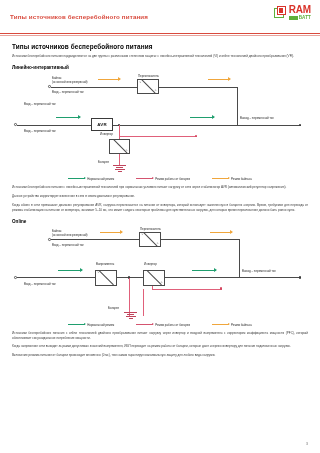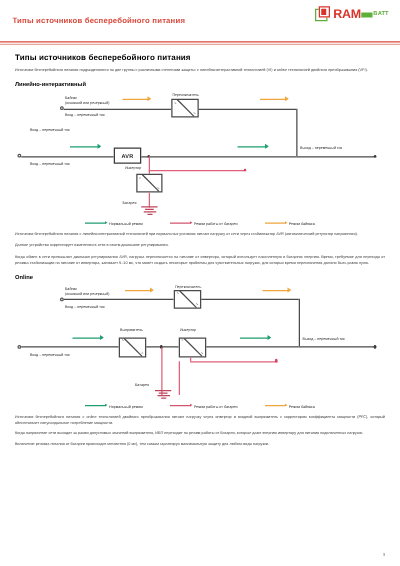--- a/index.html
+++ b/index.html
@@ -24,21 +24,21 @@
     letter-spacing: .15px;
   }
   .logo {
     position: absolute; right: 9px; top: 5px;
     display: flex; align-items: center; gap: 2px;
   }
   .logo-mark { position: relative; width: 13px; height: 13px; }
   .logo-mark .sq-out { position:absolute; left:0; top:2px; width:10px; height:10px; border:1.6px solid #5fb03a; }
   .logo-mark .sq-in  { position:absolute; left:3px; top:0px; width:9px; height:9px; border:1.6px solid #d9342b; background:#fff; }
   .logo-mark .sq-core{ position:absolute; left:5.2px; top:2.3px; width:4.4px; height:4.4px; background:#d9342b; }
-  .logo-text { display:flex; line-height:1; }
+  .logo-text { display:flex; flex-direction:column; line-height:1; }
   .logo-ram { font-size: 10px; font-weight: bold; color:#d9342b; letter-spacing:-.2px; }
   .logo-batt-row { display:flex; align-items:center; gap:1px; margin-top:.5px; }
   .logo-bar { width:9px; height:3.5px; background:#5fb03a; }
   .logo-batt { font-size:4.6px; font-weight:bold; color:#5fb03a; letter-spacing:.1px; }
 
   .rule-top { height: 1.3px; background: #d94a3d; margin: 0; }
   .rule-thin { height: .5px; background: #e8a49d; margin-top: 1.2px; }
 
   
   .content { padding: 7px 12px 0 12px; }

